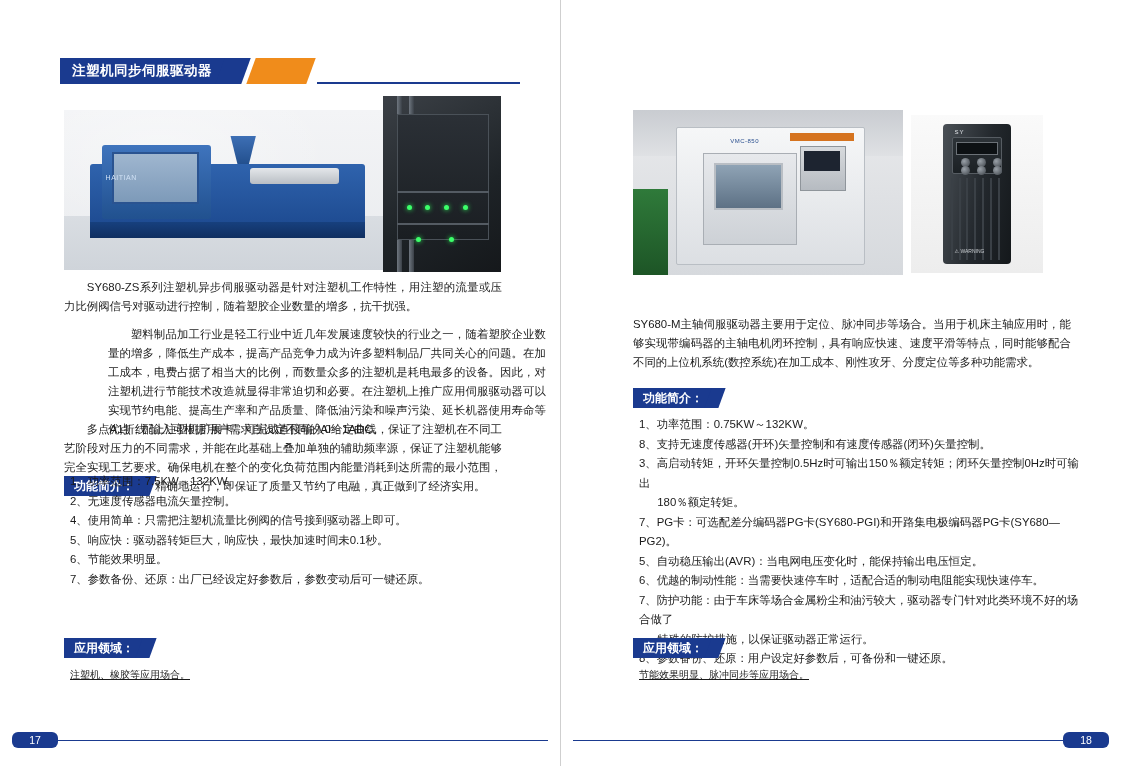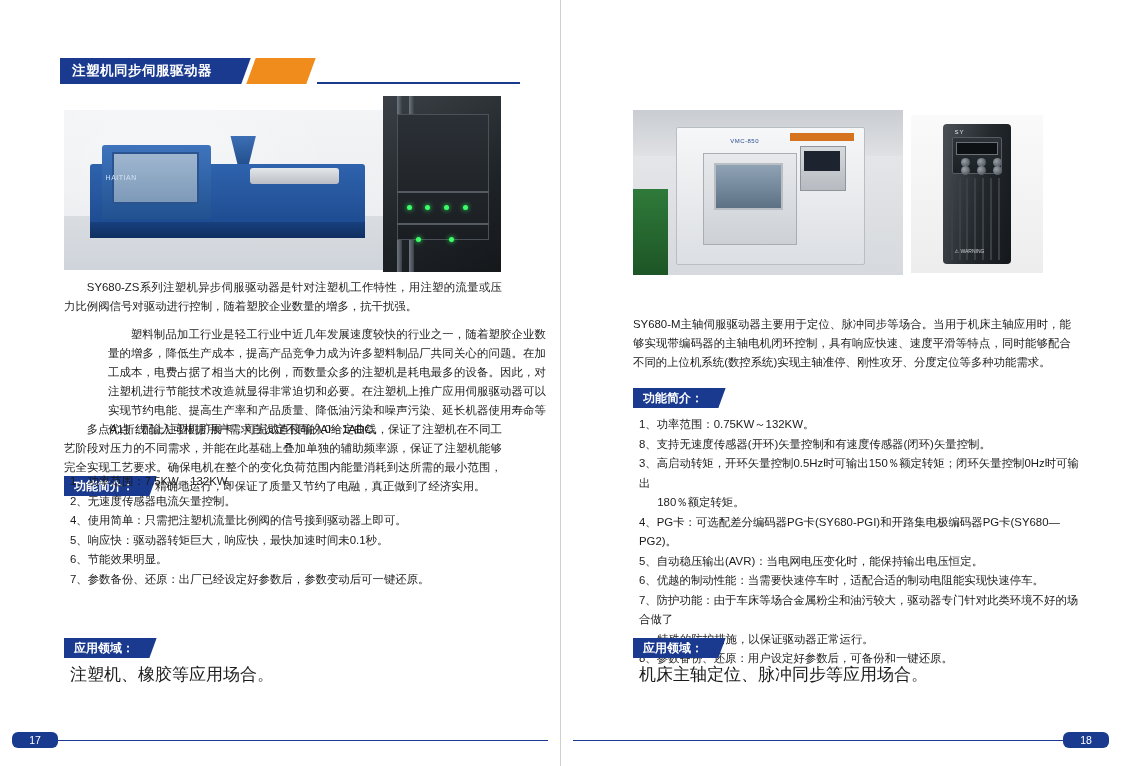--- a/index.html
+++ b/index.html
@@ -119,23 +119,24 @@
   .list {
     position: absolute;
     font-size: 11.4px;
     line-height: 19.5px;
     color: #1b1b1b;
   }
   .list div { text-indent: 0; }
   .list div.cont { padding-left: 1.6em; }
   .plain {
     position: absolute;
-    font-size: 17px;
+    font-size: 10px;
     line-height: 19px;
     color: #1b1b1b;
+    text-decoration: underline;
   }
 
   
   .img {
     position: absolute;
     overflow: hidden;
   }
 
   
   .photo-imm {
@@ -433,37 +434,37 @@
         <div class="vfd-fin" style="left:30%;"></div>
         <div class="vfd-fin" style="left:36%;"></div>
         <div class="vfd-fin" style="left:42%;"></div>
         <div class="vfd-fin" style="left:48%;"></div>
         <div class="vfd-fin" style="left:54%;"></div>
         <div class="vfd-fin" style="left:60%;"></div>
         <div class="vfd-fin" style="left:66%;"></div>
         <div class="vfd-warn">⚠ WARNING</div>
       </div>
 
-      <div class="para noindent" style="left:72px; top:315px; width:438px;">SY680-M主轴伺服驱动器主要用于定位、脉冲同步等场合。当用于机床主轴应用时，能够实现带编码器的主轴电机闭环控制，具有响应快速、速度平滑等特点，同时能够配合不同的上位机系统(数控系统)实现主轴准停、刚性攻牙、分度定位等多种功能需求。</div>
+      <div class="para noindent" style="left:72px; top:315px; width:438px;">SY680-M主轴伺服驱动器主要用于定位、脉冲同步等场合。当用于机床主轴应用时，能够实现带编码器的主轴电机闭环控制，具有响应快速、速度平滑等特点，同时能够配合不同的上位机系统(数控系统)在加工成本、刚性攻牙、分度定位等多种功能需求。</div>
 
       <div class="sub-head" style="left:72px; top:388px;">功能简介：</div>
       <div class="list" style="left:78px; top:415px; width:440px;">
         <div>1、功率范围：0.75KW～132KW。</div>
         <div>8、支持无速度传感器(开环)矢量控制和有速度传感器(闭环)矢量控制。</div>
         <div>3、高启动转矩，开环矢量控制0.5Hz时可输出150％额定转矩；闭环矢量控制0Hz时可输出</div>
         <div class="cont">180％额定转矩。</div>
-        <div>4、PG卡：可选配差分编码器PG卡(SY680-PGI)和开路集电极编码器PG卡(SY680—PG2)。</div>
+        <div>7、PG卡：可选配差分编码器PG卡(SY680-PGI)和开路集电极编码器PG卡(SY680—PG2)。</div>
         <div>5、自动稳压输出(AVR)：当电网电压变化时，能保持输出电压恒定。</div>
         <div>6、优越的制动性能：当需要快速停车时，适配合适的制动电阻能实现快速停车。</div>
         <div>7、防护功能：由于车床等场合金属粉尘和油污较大，驱动器专门针对此类环境不好的场合做了</div>
         <div class="cont">特殊的防护措施，以保证驱动器正常运行。</div>
         <div>8、参数备份、还原：用户设定好参数后，可备份和一键还原。</div>
       </div>
 
       <div class="sub-head" style="left:72px; top:638px;">应用领域：</div>
-      <div class="plain" style="left:78px; top:665px; width:430px;">机床主轴定位、脉冲同步等应用场合。</div>
+      <div class="plain" style="left:78px; top:665px; width:430px;">节能效果明显、脉冲同步等应用场合。</div>
 
       <div class="pagerule" style="left:12px; right:12px;"></div>
       <div class="pagenum right">18</div>
     </div>
   </div>
 
 </div>
 
 </body></html>

